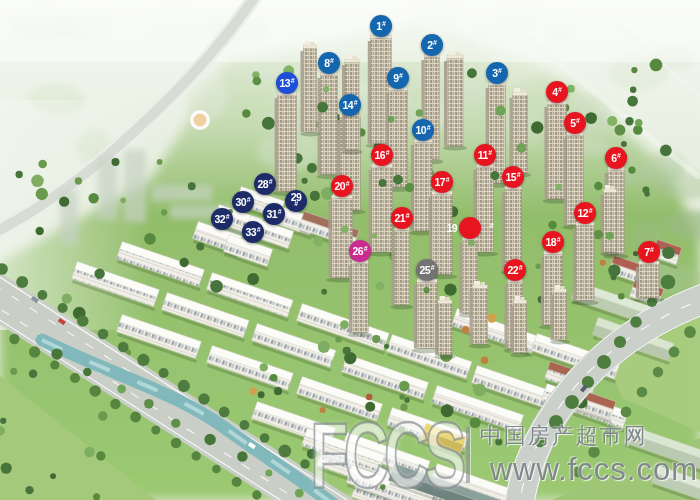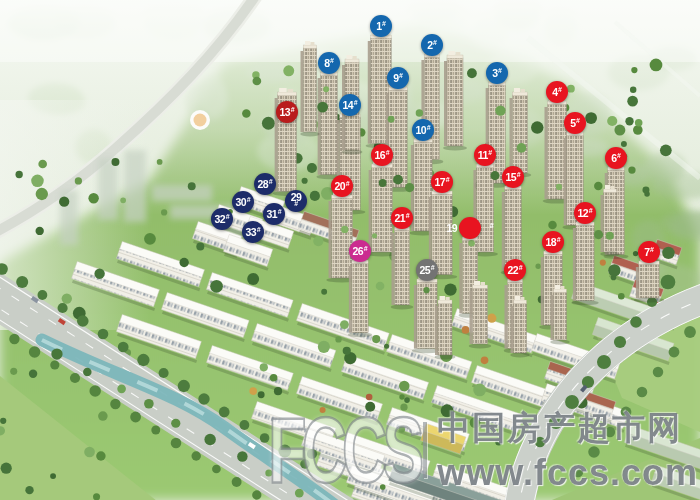--- a/index.html
+++ b/index.html
@@ -29,28 +29,29 @@
     color:rgba(255,255,255,.35);
     -webkit-text-stroke:2.5px rgba(120,126,132,.6);
     text-shadow:0 0 6px rgba(255,255,255,.45);
   }
   .wm-sep{
     width:4px;height:56px;background:rgba(140,146,152,.65);
     margin:0 10px 0 4px;box-shadow:1px 1px 0 rgba(255,255,255,.55);
   }
   .wm-col{display:flex;flex-direction:column;}
   .wm-cn{
-    font-size:33px;font-weight:bold;letter-spacing:2px;
+    font-size:22px;font-weight:normal;letter-spacing:2px;
     color:rgba(118,124,130,.9);
     text-shadow:1px 1px 1px rgba(255,255,255,.85),-1px -1px 1px rgba(255,255,255,.5);
   }
   .wm-url{
-    font-size:36px;font-weight:bold;margin-top:1px;letter-spacing:1px;
+    font-size:31px;font-weight:normal;margin-top:1px;letter-spacing:1px;
     color:rgba(118,124,130,.9);
     text-shadow:1px 1px 1px rgba(255,255,255,.85),-1px -1px 1px rgba(255,255,255,.5);
+    margin-left:10px;
   }
 </style>
 </head>
 <body>
 
 <div class="stage">
 
   <svg id="scene" width="700" height="500" viewBox="0 0 700 500">
     <defs>
       <linearGradient id="gHaze" x1="0" y1="0" x2="0" y2="1">
@@ -905,21 +906,21 @@
         <span class="h">#</span>
       </div>
       <div class="marker" style="left: 474px; top: 144px; background: rgb(232, 20, 32);">
         <span class="n">11</span>
         <span class="h">#</span>
       </div>
       <div class="marker" style="left: 574px; top: 202px; background: rgb(232, 20, 32);">
         <span class="n">12</span>
         <span class="h">#</span>
       </div>
-      <div class="marker" style="left: 276px; top: 72px; background: #b91c1c; margin-top: 29px;">
+      <div class="marker" style="left: 276px; top: 72px; background: #1d4ed8;">
         <span class="n">13</span>
         <span class="h">#</span>
       </div>
       <div class="marker" style="left: 339px; top: 94px; background: rgb(20, 103, 174);">
         <span class="n">14</span>
         <span class="h">#</span>
       </div>
       <div class="marker" style="left: 502px; top: 166px; background: rgb(232, 20, 32);">
         <span class="n">15</span>
         <span class="h">#</span>

